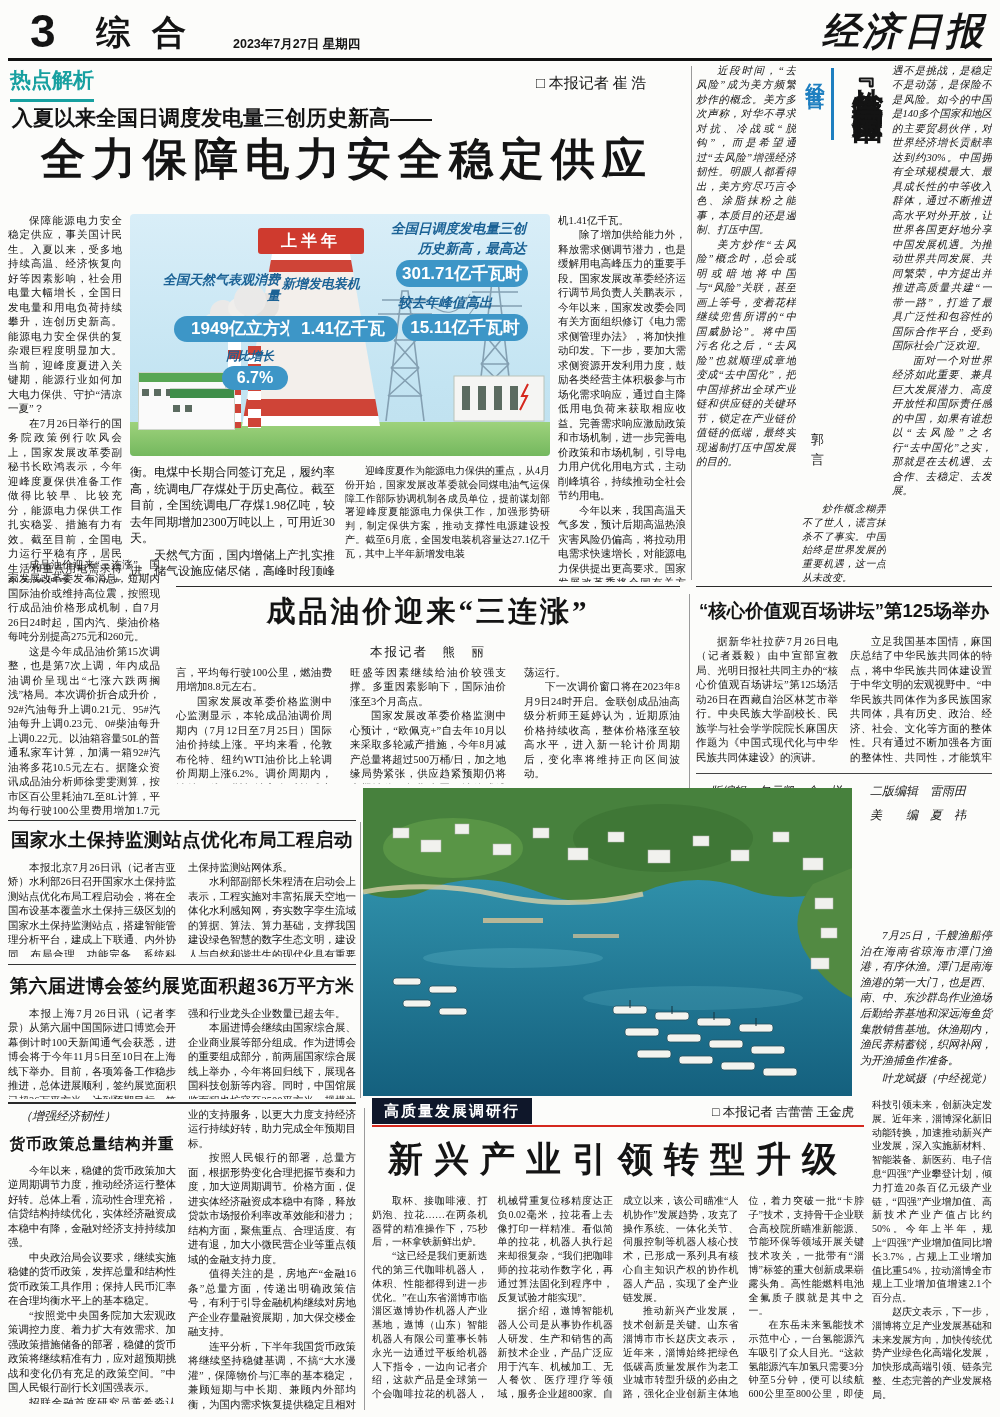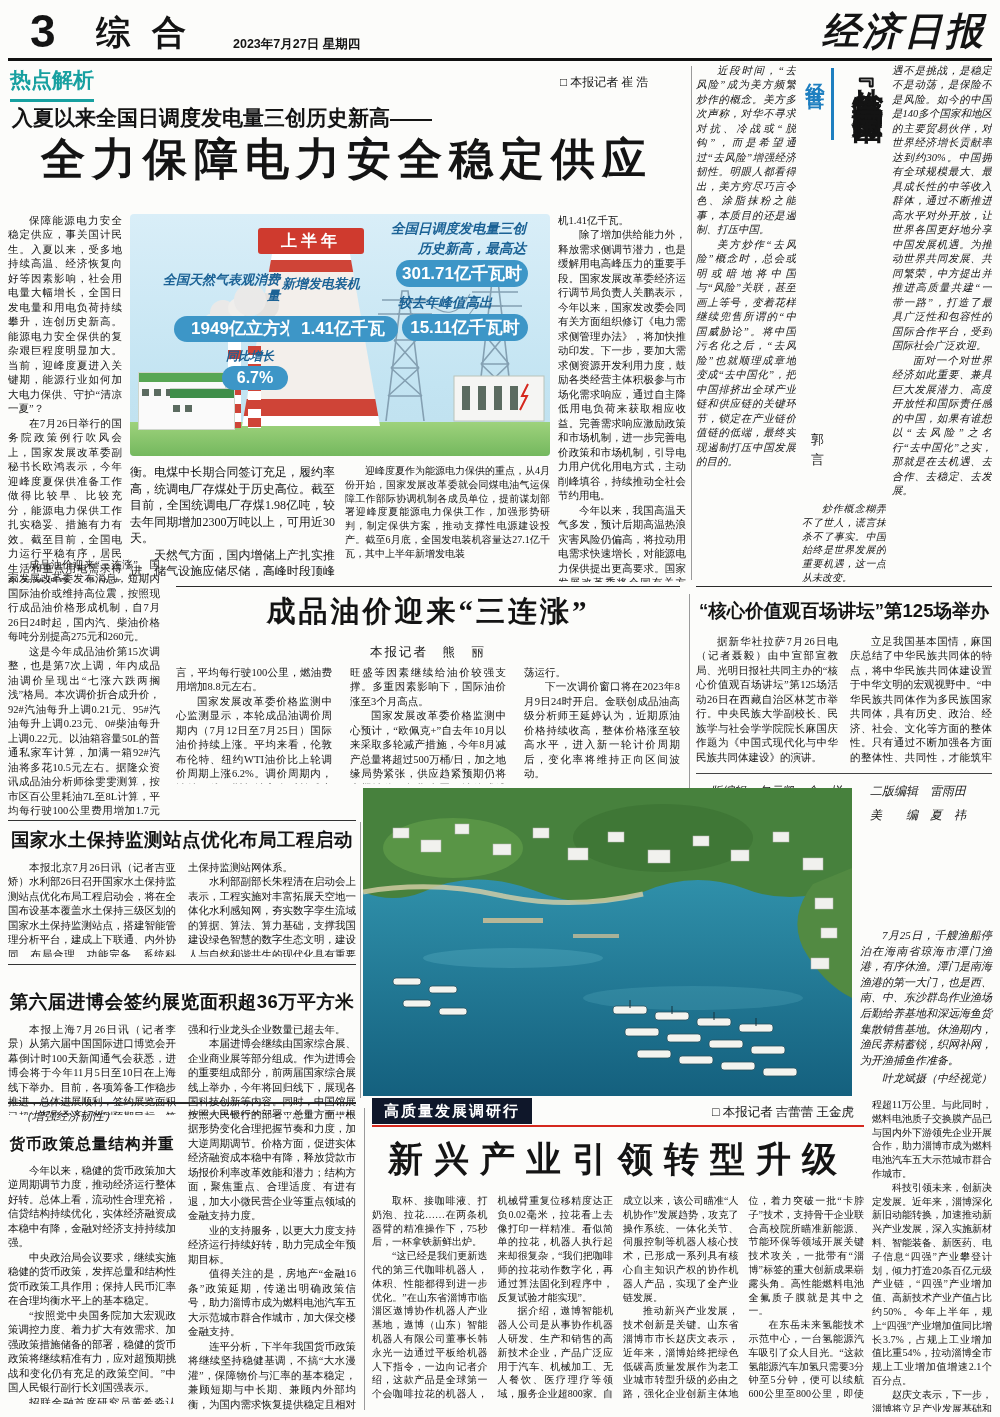--- a/index.html
+++ b/index.html
@@ -15,21 +15,21 @@
   
   .header{position:absolute;left:8px;right:8px;top:8px;height:50px;border-bottom:3.5px solid #111;}
   .pagenum{position:absolute;left:22px;top:-4px;font-size:46px;font-weight:bold;font-family:"Liberation Sans",sans-serif;}
   .sectionname{position:absolute;left:88px;top:2px;font-size:34px;font-weight:bold;letter-spacing:22px;}
   .dateline{position:absolute;left:225px;top:28px;font-size:12.5px;font-weight:bold;font-family:"Liberation Sans",sans-serif;}
   .masthead{position:absolute;right:6px;top:-2px;font-size:38px;font-weight:bold;font-style:italic;letter-spacing:3px;}
   
   .power{position:absolute;left:8px;top:64px;width:678px;height:518px;}
   .tag-teal{position:absolute;left:2px;top:2px;color:#17a0a0;font-size:21px;font-weight:bold;
             border-bottom:3px solid #17a0a0;padding-bottom:5px;}
-  .power-byline{position:absolute;left:528px;top:10px;font-size:12px;margin-left:24px;}
+  .power-byline{position:absolute;left:528px;top:10px;font-size:15px;}
   .kicker{position:absolute;left:4px;top:40px;font-size:21px;font-weight:bold;}
   .power-title{position:absolute;left:0;top:66px;width:100%;text-align:center;font-size:44px;font-weight:bold;letter-spacing:7px;}
   .power-body{position:absolute;left:0;top:150px;width:100%;height:368px;display:flex;gap:8px;}
   .pcol1{width:114px;height:100%;}
   .pmid{width:420px;height:100%;display:flex;flex-direction:column;gap:8px;}
   .pcol3{width:128px;height:100%;}
   .psub{display:flex;gap:10px;height:112px;}
   .psub>div{width:205px;}
   
   .info{position:relative;width:420px;height:242px;border-radius:4px;overflow:hidden;
@@ -74,21 +74,21 @@
   .forum-cols>div{width:142px;}
   .editors{border-top:1px solid #444;margin-top:10px;padding-top:9px;display:grid;
            grid-template-columns:1fr 1fr;row-gap:7px;font-size:12px;}
   .editors div{text-align:center;}
   
   .water{position:absolute;left:8px;top:820px;width:348px;border-top:1.5px solid #333;padding-top:6px;}
   .stack-title{text-align:center;font-size:18.5px;font-weight:bold;letter-spacing:.5px;}
   .two-cols{display:flex;gap:12px;margin-top:9px;}
   .two-cols>div{width:168px;}
   .water .two-cols{height:96px;}
-  .ciie{position:absolute;left:8px;top:964px;width:348px;border-top:1px solid #333;padding-top:24px;}
+  .ciie{position:absolute;left:8px;top:964px;width:348px;border-top:1px solid #333;padding-top:8px;}
   .ciie .two-cols{height:92px;}
   .monetary{position:absolute;left:8px;top:1108px;width:348px;height:302px;display:flex;gap:12px;}
   .monetary>div{width:168px;height:100%;}
   .mon-note{font-size:12px;font-style:italic;text-indent:1em;}
   .mon-title{font-size:15.5px;font-weight:bold;text-align:center;margin:9px 0 9px 0;letter-spacing:1px;}
   
   .photo{position:absolute;left:363px;top:788px;width:489px;height:308px;background:#2e8fae;overflow:hidden;}
   .caption{position:absolute;left:860px;top:928px;width:132px;font-size:11px;line-height:1.42;text-align:justify;}
   .caption .credit{text-align:right;text-indent:0;margin-top:3px;}
   .caption p{margin:0;text-indent:2em;}
@@ -371,42 +371,41 @@
       <div class="mon-note">（增强经济韧性）</div>
       <div class="mon-title sans">货币政策总量结构并重</div>
       <div class="bodytext" style="height:240px;">
           <p>今年以来，稳健的货币政策加大逆周期调节力度，推动经济运行整体好转。总体上看，流动性合理充裕，信贷结构持续优化，实体经济融资成本稳中有降，金融对经济支持持续加强。</p>
           <p>中央政治局会议要求，继续实施稳健的货币政策，发挥总量和结构性货币政策工具作用；保持人民币汇率在合理均衡水平上的基本稳定。</p>
           <p>“按照党中央国务院加大宏观政策调控力度、着力扩大有效需求、加强政策措施储备的部署，稳健的货币政策将继续精准有力，应对超预期挑战和变化仍有充足的政策空间。”中国人民银行副行长刘国强表示。</p>
           <p>招联金融首席研究员董希淼认为，预计下一阶段，央行将综合运用多种货币政策工具，量价并举，长短结合，更加精准有力实施好稳健的货币政策，继续维护流动性合理充裕，进一步稳定经营主体信心和预期，引导金融机构加大对各类经营主体特别是民营企业、小微企</p>
         </div>
     </div>
     <div class="bodytext cont" style="height:100%;">
+        <p>业的支持服务，以更大力度支持经济运行持续好转，助力完成全年预期目标。</p>
         <p>按照人民银行的部署，总量方面，根据形势变化合理把握节奏和力度，加大逆周期调节。价格方面，促进实体经济融资成本稳中有降，释放贷款市场报价利率改革效能和潜力；结构方面，聚焦重点、合理适度、有进有退，加大小微民营企业等重点领域的金融支持力度。</p>
-        <p>业的支持服务，以更大力度支持经济运行持续好转，助力完成全年预期目标。</p>
-        <p>值得关注的是，房地产“金融16条”政策延期，传递出明确政策信号，助力淄博市成为燃料电池汽车五大示范城市群合作城市，加大保交楼金融支持。</p>
+        <p>值得关注的是，房地产“金融16条”总量方面，传递出明确政策信号，有利于引导金融机构继续对房地产企业存量融资展期，加大保交楼金融支持。</p>
         <p>连平分析，下半年我国货币政策将继续坚持稳健基调，不搞“大水漫灌”，保障物价与汇率的基本稳定，兼顾短期与中长期、兼顾内外部均衡，为国内需求恢复提供稳定且相对宽裕的金融环境。</p>
       </div>
   </div>
 
   <div class="industry">
     <div class="ind-main">
       <div class="ind-tagrow">
         <div class="tag-red sans">高质量发展调研行</div>
         <div class="ind-byline">□ 本报记者 吉蕾蕾 王金虎</div>
       </div>
       <div class="ind-title sans">新兴产业引领转型升级</div>
       <div class="ind-flow bodytext" style="font-size:10px;">
           <p>取杯、接咖啡液、打奶泡、拉花……在两条机器臂的精准操作下，75秒后，一杯拿铁新鲜出炉。</p>
           <p>“这已经是我们更新迭代的第三代咖啡机器人，体积、性能都得到进一步优化。”在山东省淄博市临淄区遨博协作机器人产业基地，遨博（山东）智能机器人有限公司董事长韩永光一边通过平板给机器人下指令，一边向记者介绍，这款产品是全球第一个会咖啡拉花的机器人，机械臂重复位移精度达正负0.02毫米，拉花看上去像打印一样精准。看似简单的拉花，机器人执行起来却很复杂，“我们把咖啡师的拉花动作数字化，再通过算法固化到程序中，反复试验才能实现”。</p>
           <p>据介绍，遨博智能机器人公司是从事协作机器人研发、生产和销售的高新技术企业，产品广泛应用于汽车、机械加工、无人餐饮、医疗理疗等领域，服务企业超800家。自成立以来，该公司瞄准“人机协作”发展趋势，攻克了操作系统、一体化关节、伺服控制等机器人核心技术，已形成一系列具有核心自主知识产权的协作机器人产品，实现了全产业链发展。</p>
           <p>推动新兴产业发展，技术创新是关键。山东省淄博市市长赵庆文表示，近年来，淄博始终把绿色低碳高质量发展作为老工业城市转型升级的必由之路，强化企业创新主体地位，着力突破一批“卡脖子”技术，支持骨干企业联合高校院所瞄准新能源、节能环保等领域开展关键技术攻关，一批带有“淄博”标签的重大创新成果崭露头角。高性能燃料电池全氟质子膜就是其中之一。</p>
           <p>在东岳未来氢能技术示范中心，一台氢能源汽车吸引了众人目光。“这款氢能源汽车加氢只需要3分钟至5分钟，便可以续航600公里至800公里，即使在零下30摄氏度的低温环境也能正常行驶。”山东东岳未来氢能材料股份有限公司副总经理王振华介绍，该产品的核心技术就是质子交换膜，这是氢燃料电池汽车长期稳定运行的保障，被称为氢能产业的“芯片”。</p>
         </div>
     </div>
     <div class="ind-col5 bodytext cont" style="font-size:10px;">
-        <p>程超11万公里。与此同时，燃料电池质子交换膜产品已与国内外下游领先企业开展合作，助力淄博市成为燃料电池汽车五大示范城市群合作城市。</p>
         <p>科技引领未来，创新决定发展。近年来，淄博深化新旧动能转换，加速推动新兴产业发展，深入实施新材料、智能装备、新医药、电子信息“四强”产业攀登计划，倾力打造20条百亿元级产业链，“四强”产业增加值、高新技术产业产值占比约50%。今年上半年，规上“四强”产业增加值同比增长3.7%，占规上工业增加值比重54%，拉动淄博全市规上工业增加值增速2.1个百分点。</p>
         <p>赵庆文表示，下一步，淄博将立足产业发展基础和未来发展方向，加快传统优势产业绿色化高端化发展，加快形成高端引领、链条完整、生态完善的产业发展格局。</p>
       </div>
   </div>
 
 </div>
 
 </body></html>

